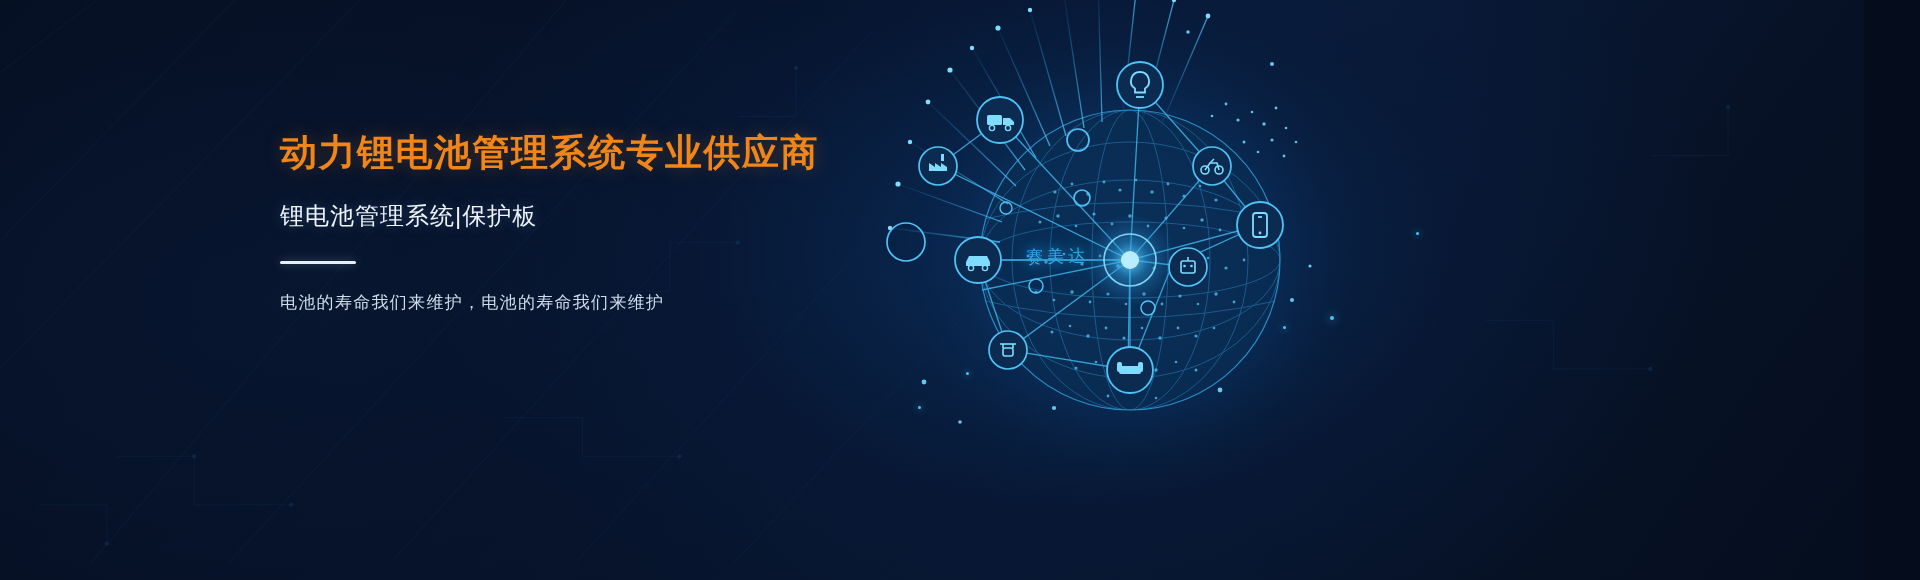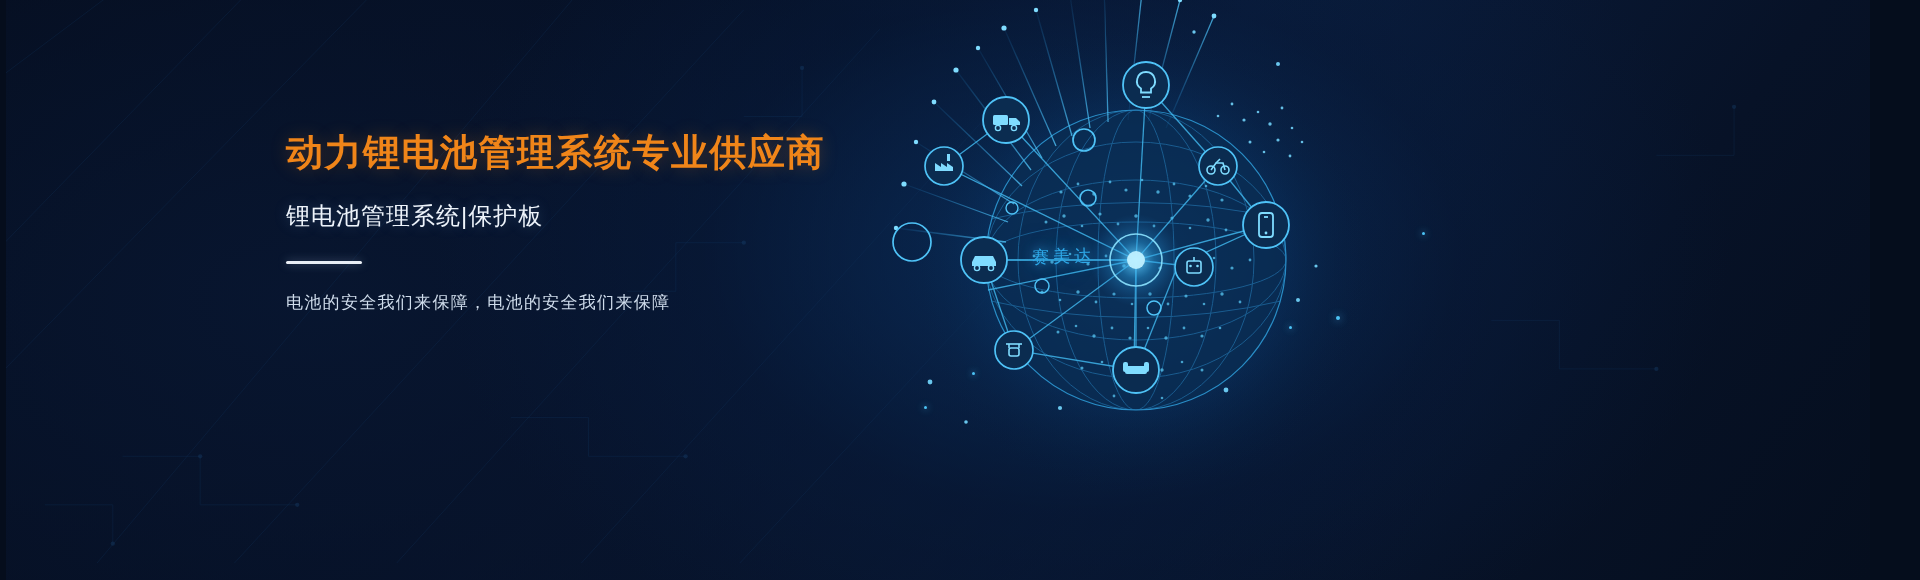--- a/index.html
+++ b/index.html
@@ -9,21 +9,20 @@
   }
   #banner {
     position:relative;
     width:1864px;
     height:580px;
     overflow:hidden;
     background:
       radial-gradient(ellipse 900px 620px at 1075px 250px, rgba(10,48,96,0.85) 0%, rgba(7,28,62,0.45) 42%, rgba(5,14,32,0.0) 72%),
       radial-gradient(ellipse 1200px 700px at 300px 300px, rgba(8,22,48,0.9) 0%, rgba(5,13,30,0.5) 60%, rgba(4,11,26,0) 100%),
       linear-gradient(125deg, #061024 0%, #081530 35%, #0a1c3c 55%, #071227 80%, #050e1e 100%);
-    margin-left: 6px;
   }
   
   .texture {
     position:absolute; inset:0;
     opacity:.5;
     pointer-events:none;
   }
   
   .copy {
     position:absolute;
@@ -126,21 +125,21 @@
       <circle cx="820" cy="70" r="2.2"></circle>
       <circle cx="1700" cy="380" r="2.2"></circle>
       <circle cx="1780" cy="110" r="2.2"></circle>
     </g>
   </svg>
 
   <div class="copy">
     <div class="headline">动力锂电池管理系统专业供应商</div>
     <div class="subline">锂电池管理系统|保护板</div>
     <div class="divider"></div>
-    <div class="tagline">电池的安全我们来保障，电池的安全我们来保障</div>
+    <div class="tagline">电池的寿命我们来维护，电池的寿命我们来维护</div>
   </div>
 
   <div class="globe-wrap">
     <svg viewBox="0 0 620 620">
       <defs>
         <radialGradient id="globeGlow" cx="50%" cy="50%" r="50%">
           <stop offset="0%" stop-color="#0e5e9e" stop-opacity="0.55"></stop>
           <stop offset="55%" stop-color="#0b3f74" stop-opacity="0.40"></stop>
           <stop offset="100%" stop-color="#07203f" stop-opacity="0"></stop>
         </radialGradient>

